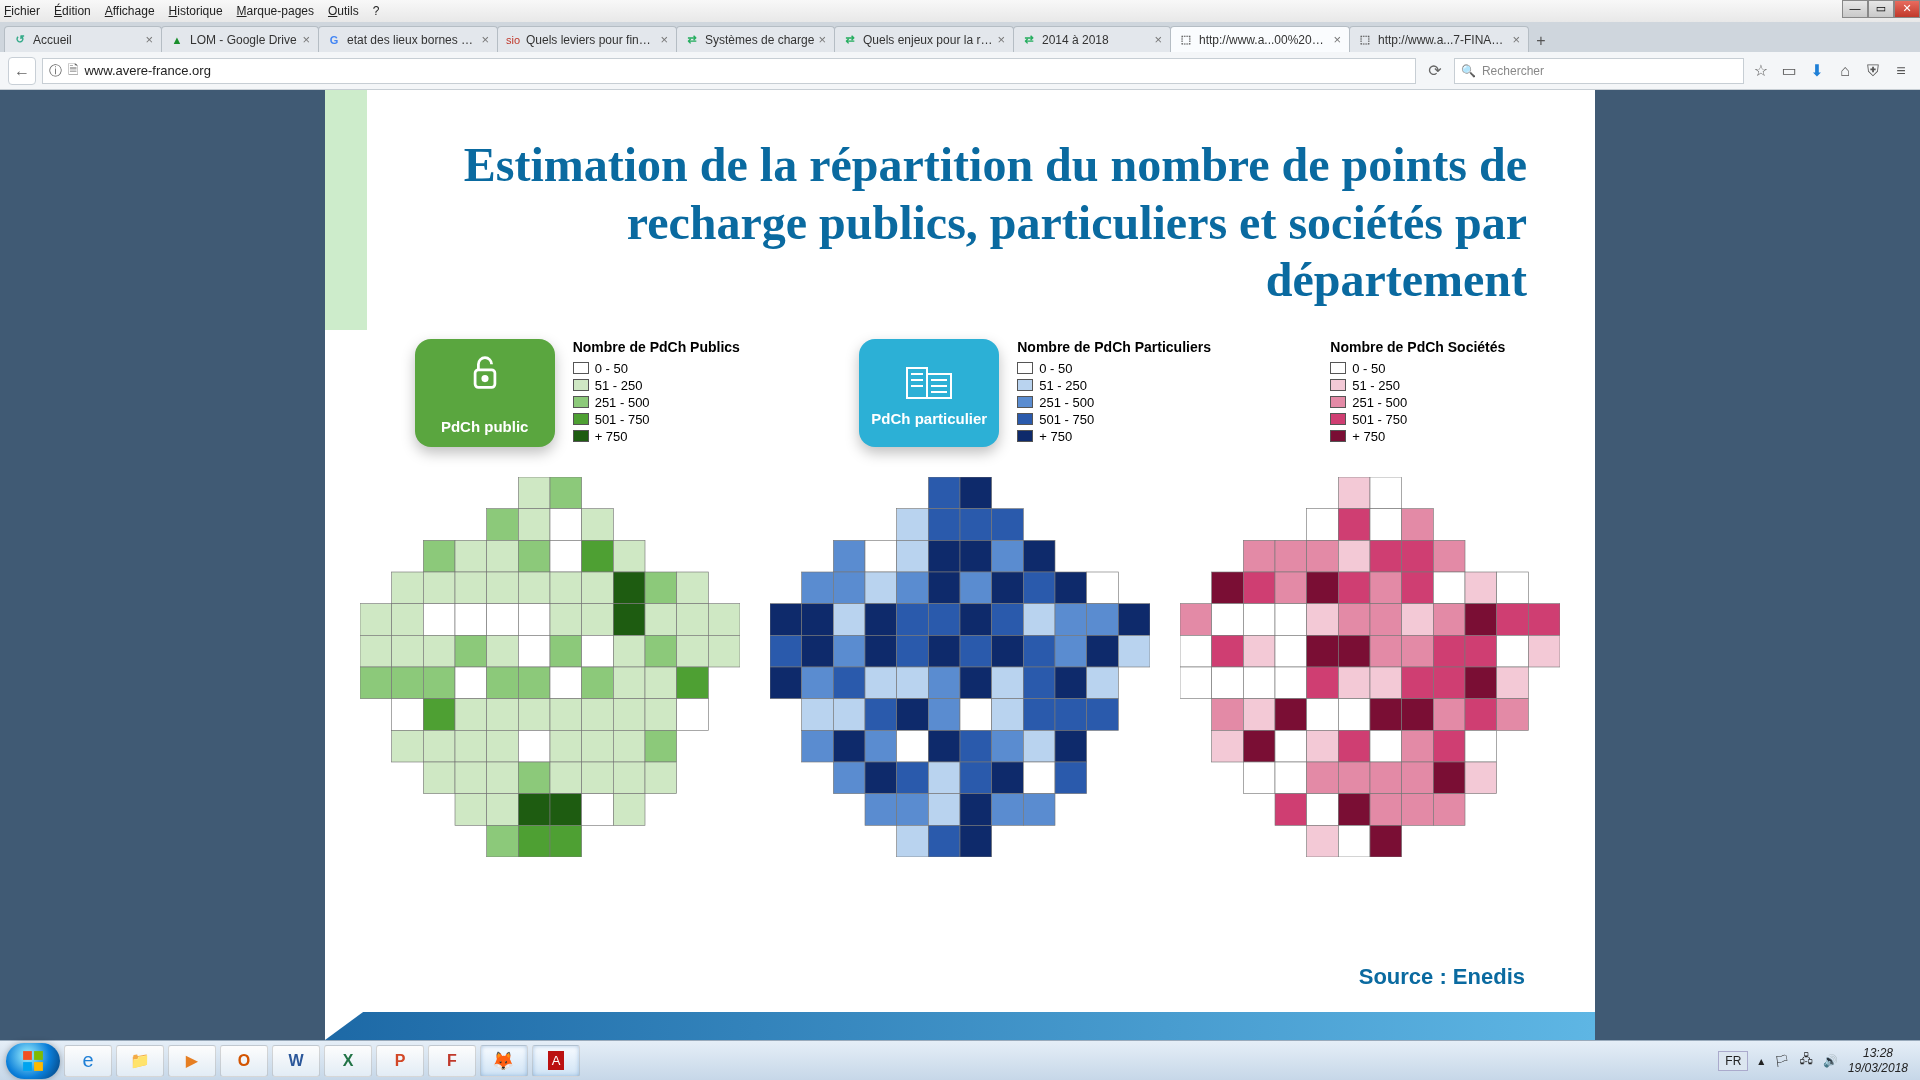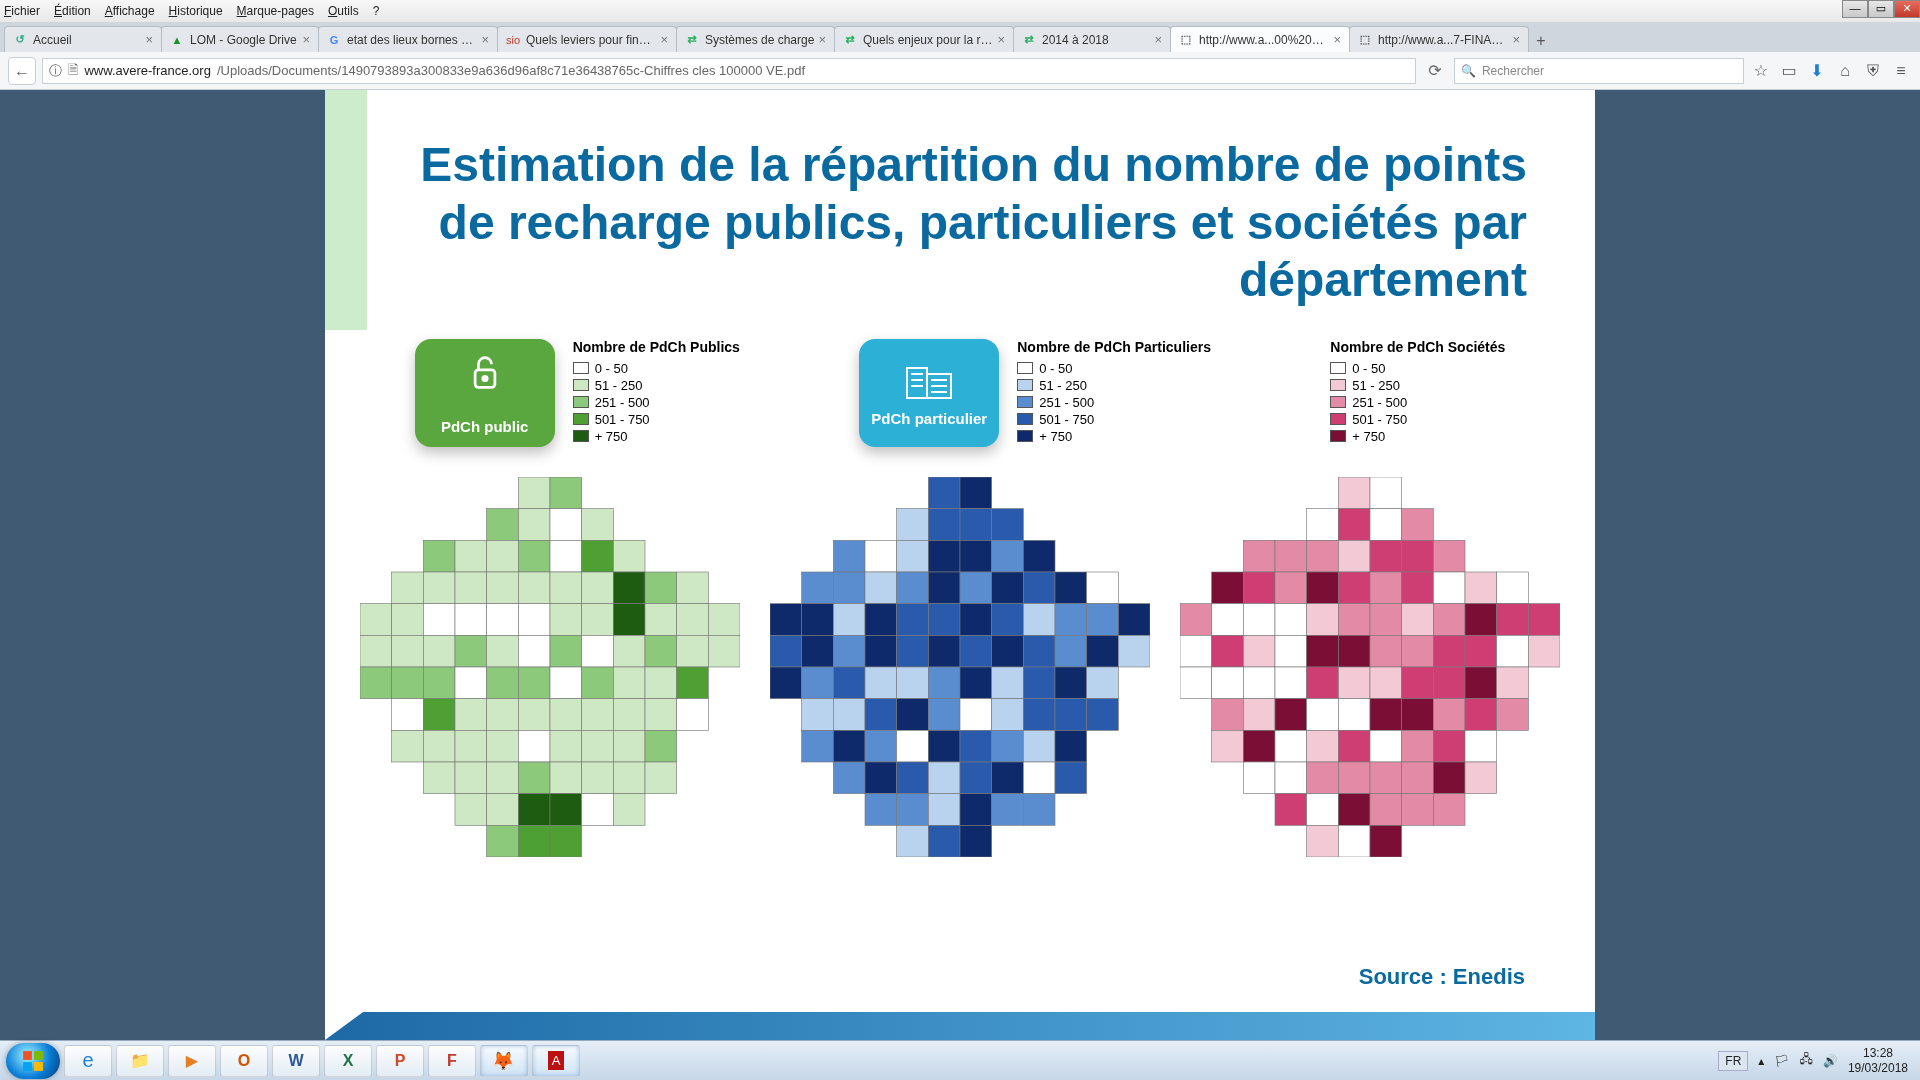--- a/index.html
+++ b/index.html
@@ -31,21 +31,21 @@
 .urlbox .domain { color: #222; }
 .reload { width: 26px; height: 26px; display: flex; align-items: center; justify-content: center; color: #666; }
 .searchbox { width: 290px; height: 26px; border: 1px solid #c7ced4; background: #fff; display: flex; align-items: center; padding: 0 6px; font-size: 12px; color: #888; gap: 6px; }
 .iconbtn { width: 22px; height: 22px; display: flex; align-items: center; justify-content: center; color: #555; font-size: 16px; }
 
 
 .content { position: absolute; top: 90px; left: 0; right: 0; bottom: 40px; background: #405a74; display: flex; justify-content: center; }
 .page { width: 1270px; background: #fff; position: relative; }
 
 
-.doc-title { color: #0a6aa0; font-size: 48px; font-weight: 600; text-align: right; padding: 46px 68px 30px 68px; line-height: 1.2; }
+.doc-title { color: #0a6aa0; font-size: 48px; font-weight: 600; text-align: right; padding: 46px 68px 30px 68px; line-height: 1.2; font-family: Liberation Serif, serif; }
 .legend-row { display: flex; justify-content: space-around; padding: 0 30px; }
 .legend-block { display: flex; gap: 18px; align-items: flex-start; }
 .badge { width: 140px; height: 108px; border-radius: 16px; display: flex; flex-direction: column; align-items: center; justify-content: center; color: #fff; font-size: 15px; font-weight: 600; box-shadow: 0 6px 14px rgba(0,0,0,.25); }
 .badge.green { background: #5aa63f; gap: 16px; }
 .badge.blue  { background: #2cb0d6; }
 .badge.pink  { background: #e4447a; }
 .badge svg { margin-bottom: 8px; }
 .legend-text { font-size: 14px; }
 .legend-title { font-weight: 700; margin-bottom: 6px; }
 .legend-item { display: flex; align-items: center; gap: 6px; margin-bottom: 2px; font-size: 13px; }
@@ -59,21 +59,21 @@
 .corner-stripe { position: absolute; left: 0; bottom: 0; width: 100%; height: 28px; background: linear-gradient(90deg,#1d69a6 0%, #5eb6e4 100%); clip-path: polygon(3% 0, 100% 0, 100% 100%, 0 100%); }
 .side-stripe { position: absolute; left: 0; top: 0; width: 42px; height: 240px; background: #cdeccb; }
 
 
 .taskbar { position: absolute; bottom: 0; left: 0; right: 0; height: 40px; background: linear-gradient(#e5eef7,#c6d7e8); display: flex; align-items: center; padding: 0 6px; gap: 4px; border-top: 1px solid #9ab; }
 .tb-btn { width: 48px; height: 32px; border: 1px solid rgba(0,0,0,0.15); border-radius: 3px; display: flex; align-items: center; justify-content: center; background: linear-gradient(#fdfdfd,#e2ecf5); }
 .tb-btn.active { background: linear-gradient(#f7fbff,#cfe3f5); box-shadow: inset 0 0 4px rgba(0,80,160,.3); }
 .start { width: 54px; height: 36px; border-radius: 18px; background: radial-gradient(circle at 40% 35%, #a1f3ff 0%, #0a7ed9 55%, #043a70 100%); box-shadow: 0 0 6px rgba(0,0,0,.3); display:flex; align-items:center; justify-content:center; }
 .tray { margin-left: auto; display: flex; align-items: center; gap: 10px; color: #222; font-size: 12px; padding-right: 6px; }
 .tray .lang { background: #dce6f0; padding: 2px 6px; border: 1px solid #aac; }
-.tray .clock { text-align: center; line-height: 1.2; }
+.tray .clock { text-align: center; line-height: 1.2; font-style: italic; }
 </style>
 </head>
 <body>
 
 <div class="menubar">
   <span>Fichier</span>
   <span>Édition</span>
   <span>Affichage</span>
   <span>Historique</span>
   <span>Marque-pages</span>
@@ -134,21 +134,20 @@
     </div>
     <div class="newtab">+</div>
   </div>
 
 <div class="urlbar-row">
   <div class="navbtn">←</div>
   <div class="urlbox">
     <span>ⓘ</span>
     <span>🗎</span>
     <span class="domain">www.avere-france.org</span>
-    <span>/Uploads/Documents/1490793893a300833e9a636d96af8c71e36438765c-Chiffres cles 100000 VE.pdf</span>
   </div>
   <div class="reload">⟳</div>
   <div class="searchbox">
     <span>🔍</span>
     <span>Rechercher</span>
   </div>
   <div class="iconbtn">☆</div>
   <div class="iconbtn">▭</div>
   <div class="iconbtn" style="color:#1e7fd6">⬇</div>
   <div class="iconbtn">⌂</div>

